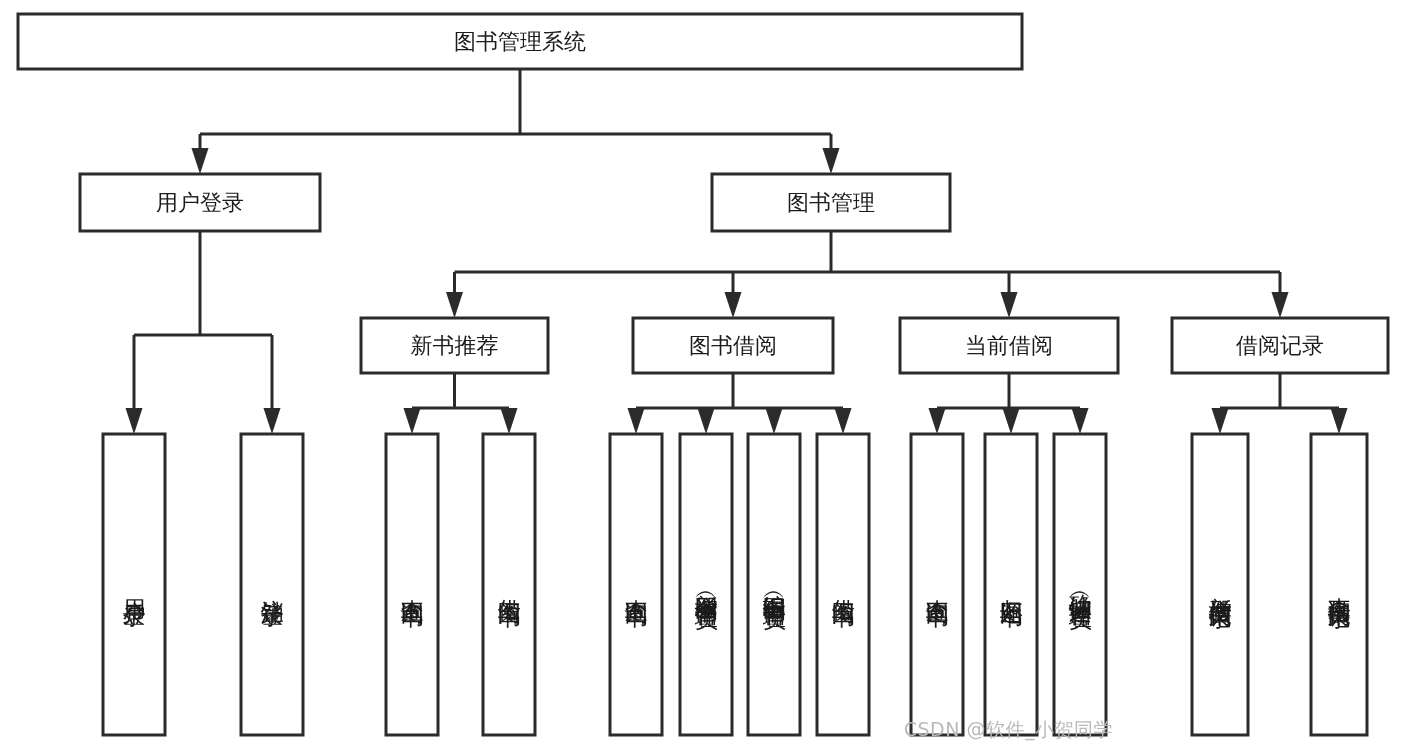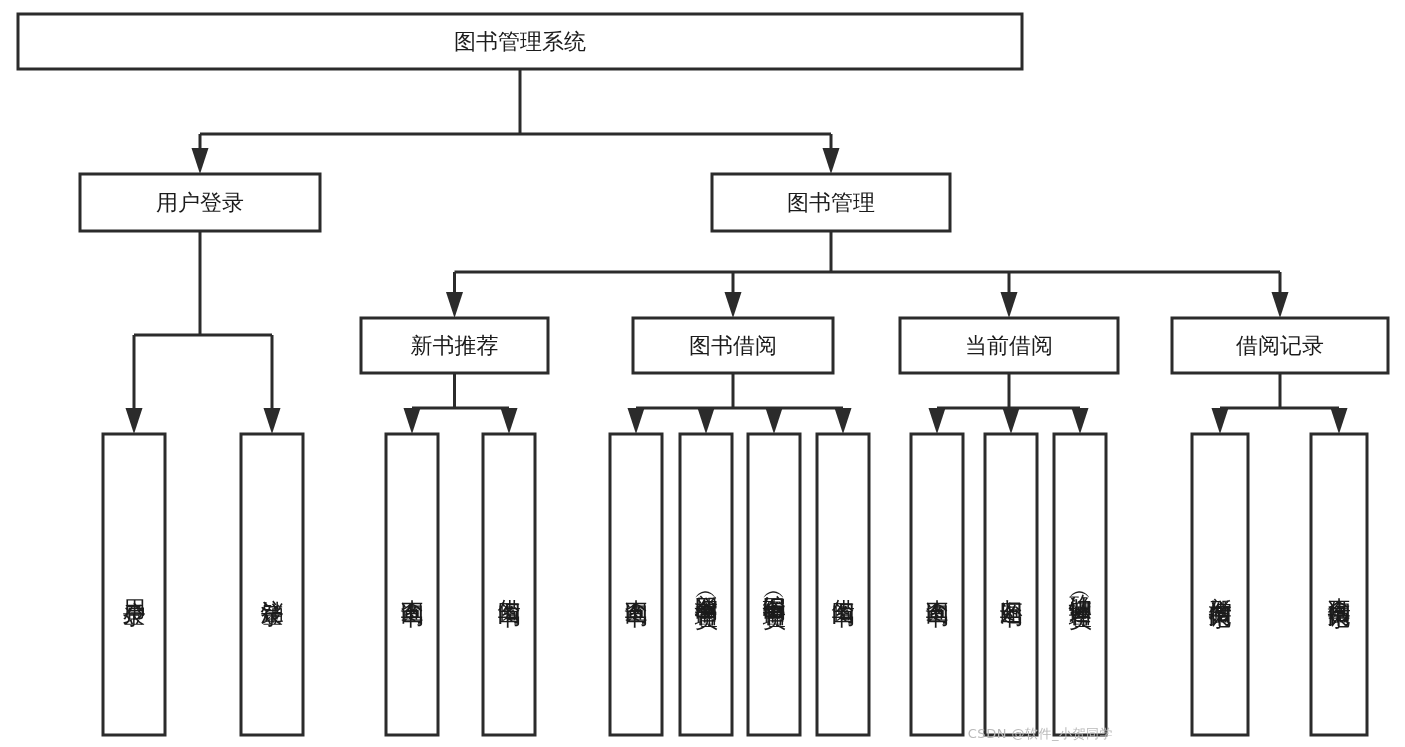--- a/index.html
+++ b/index.html
@@ -64,21 +64,21 @@
     white-space: nowrap;
     transform: translateX(-50%);
     text-align: center;
     pointer-events: none;
   }
   .watermark {
     position: absolute;
     right: 12px;
     bottom: 4px;
     font-family: "DejaVu Sans", "Liberation Sans", sans-serif;
-    font-size: 13px;
+    font-size: 19px;
     color: #b9b9b9;
     letter-spacing: 0.5px;
     white-space: nowrap;
     user-select: none;
   }
 </style>
 </head>
 <body>
 
 <div id="diagram-root">

